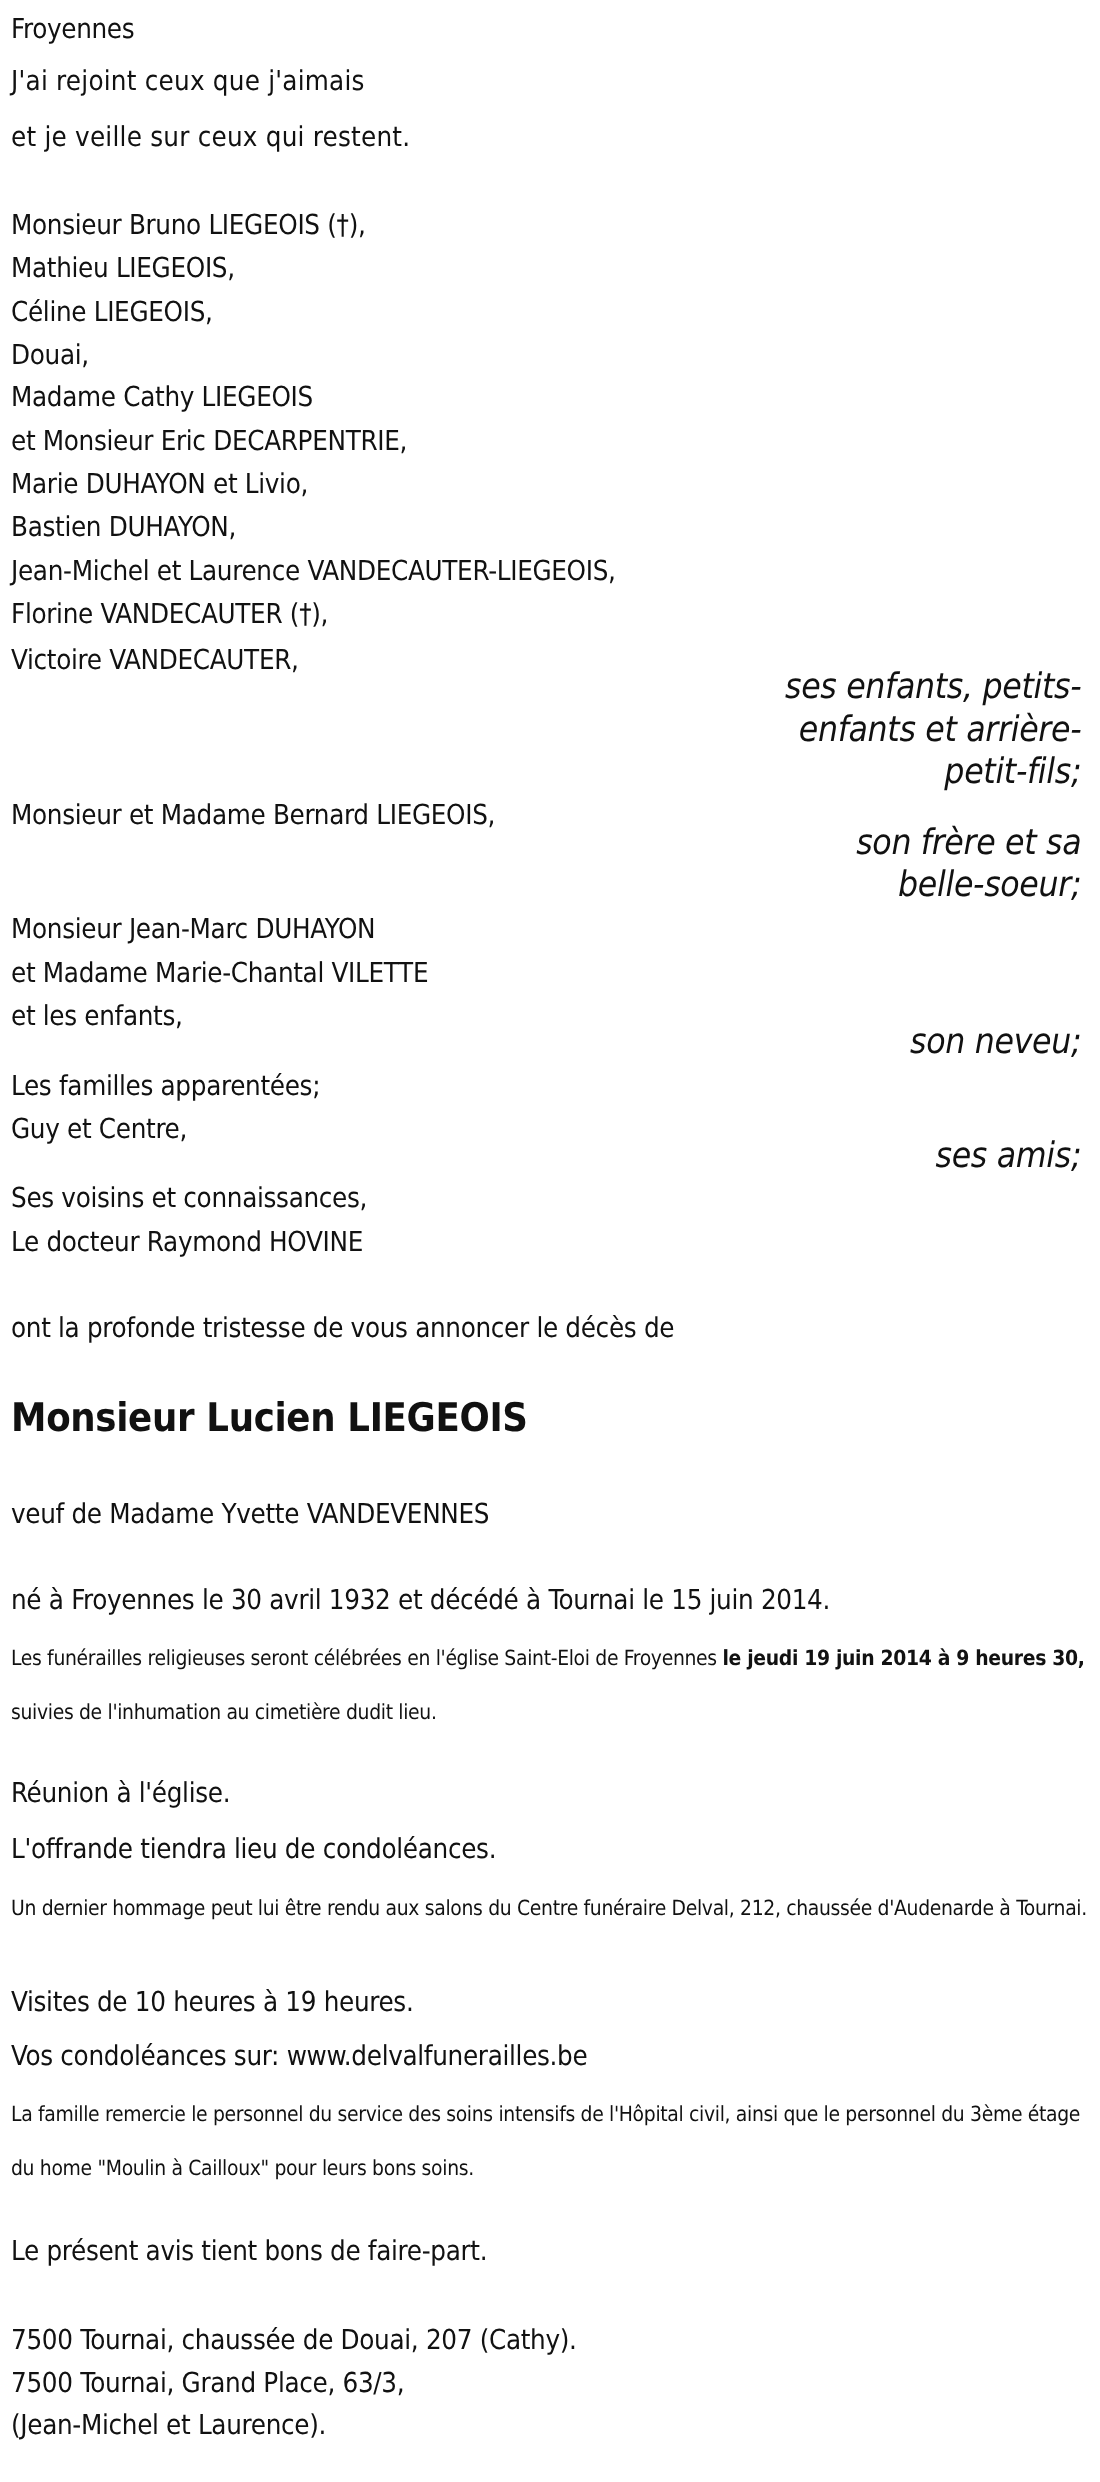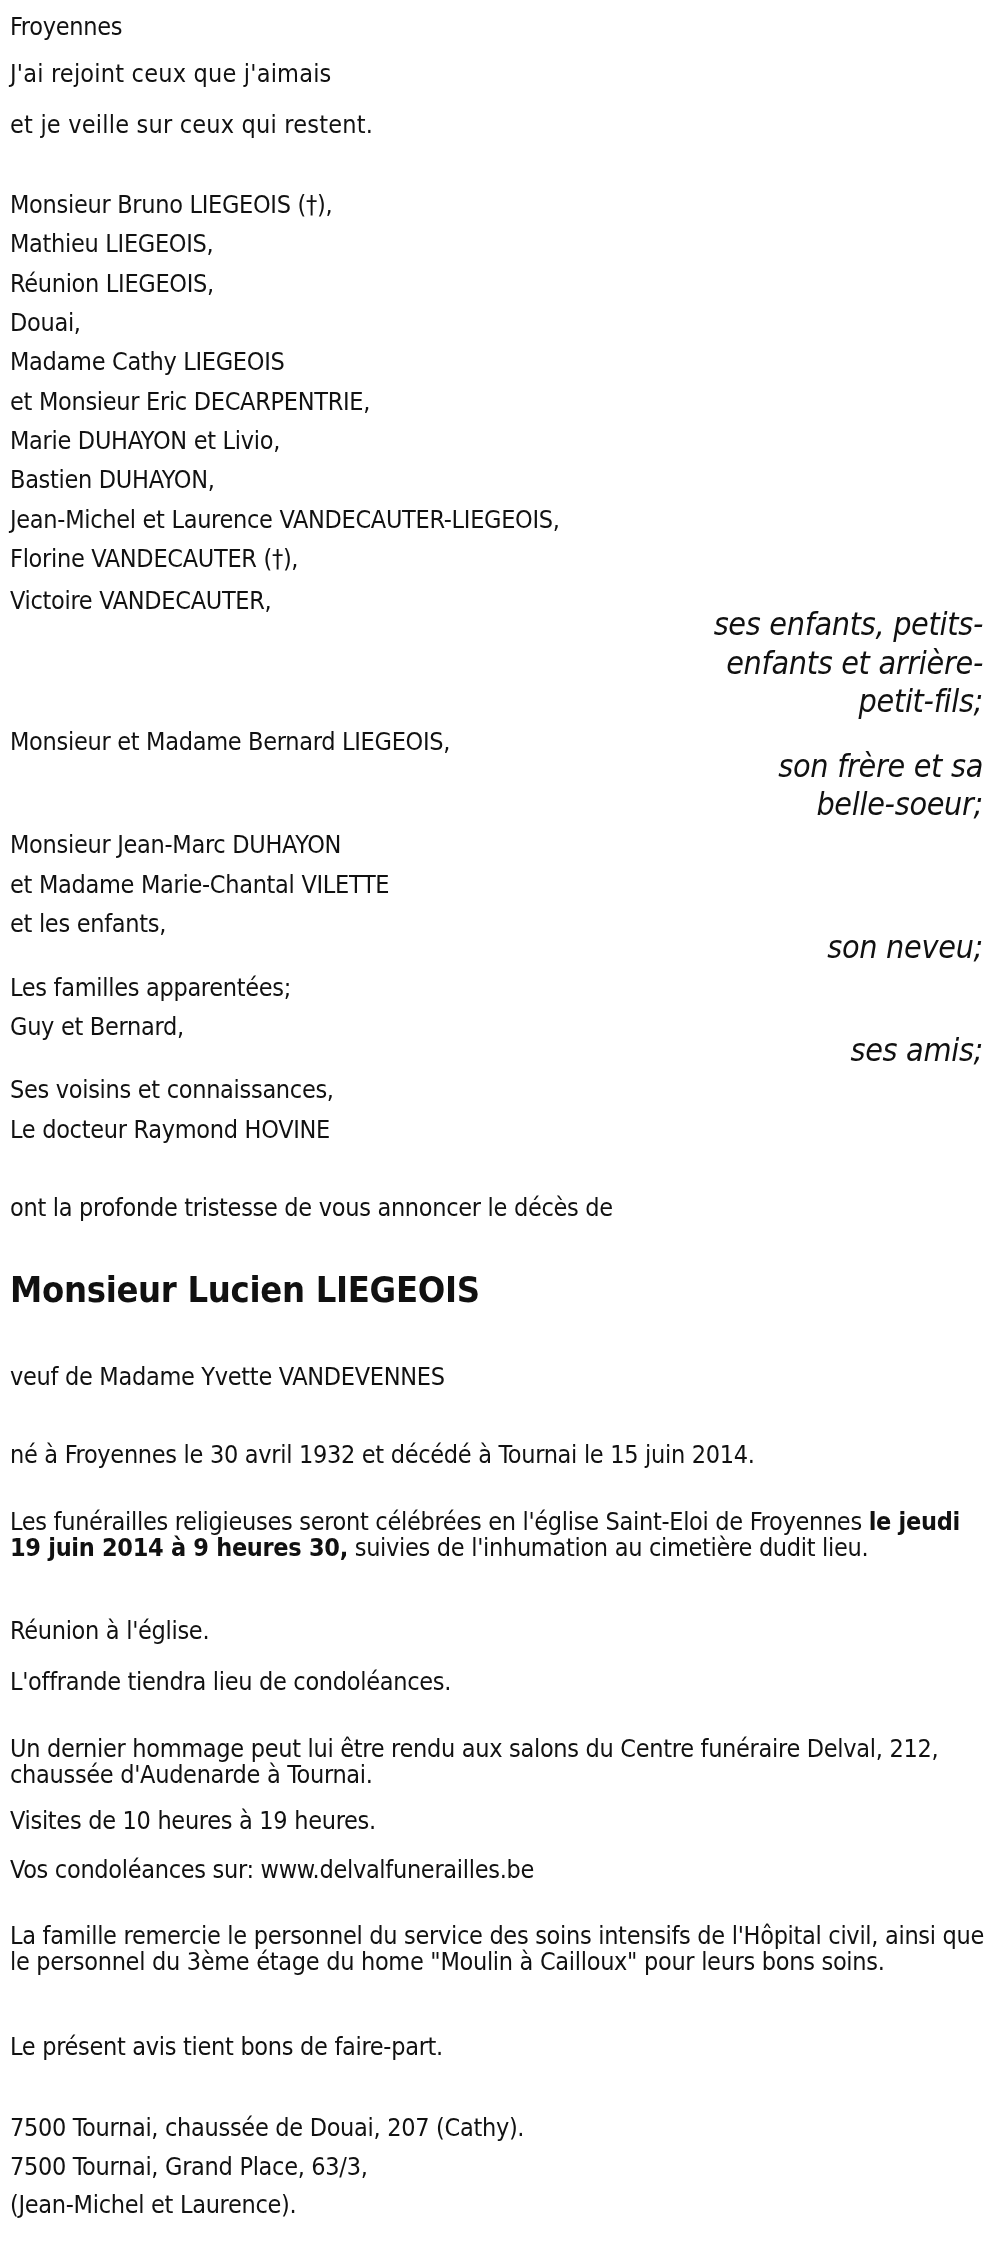--- a/index.html
+++ b/index.html
@@ -4,34 +4,34 @@
 <style>
   html, body { margin:0; padding:0; background:#ffffff; }
   body { width:1000px; height:2256px; position:relative; overflow:hidden;
          font-family:"DejaVu Sans Condensed","DejaVu Sans", sans-serif; color:#111; }
   .ln { position:absolute; left:10px; font-size:25px; line-height:39px; white-space:nowrap;
         font-stretch:condensed; letter-spacing:-0.3px; transform:translateY(-50%); }
   .b { font-weight:normal; letter-spacing:0.2px; }
   .r { position:absolute; right:17px; font-size:32px; font-style:italic; line-height:39px; white-space:nowrap;
        text-align:right; transform:translateY(-50%); letter-spacing:-0.3px; }
   .title { font-size:36px; font-weight:bold; letter-spacing:-0.3px; }
-  .wrap { position:absolute; left:10px; width:980px; font-size:25px; line-height:26px; letter-spacing:-0.3px;margin-top:25px; }
+  .wrap { position:absolute; left:10px; width:980px; font-size:19px; line-height:49px; letter-spacing:-0.3px; }
   .wrap b { font-weight:bold; }
 </style>
 </head>
 <body>
 
 <div class="ln" style="top:26px">Froyennes</div>
 <div class="ln b" style="top:73px">J'ai rejoint ceux que j'aimais</div>
 <div class="ln b" style="top:124px">et je veille sur ceux qui restent.</div>
 
 <div>
   <div class="ln" style="top:204px">Monsieur Bruno LIEGEOIS (†),</div>
   <div class="ln" style="top:243px">Mathieu LIEGEOIS,</div>
-  <div class="ln" style="top:283px">Réunion LIEGEOIS,</div>
+  <div class="ln" style="top:283px">Céline LIEGEOIS,</div>
   <div class="ln" style="top:322px">Douai,</div>
   <div class="ln" style="top:361px">Madame Cathy LIEGEOIS</div>
   <div class="ln" style="top:401px">et Monsieur Eric DECARPENTRIE,</div>
   <div class="ln" style="top:440px">Marie DUHAYON et Livio,</div>
   <div class="ln" style="top:479px">Bastien DUHAYON,</div>
   <div class="ln" style="top:519px">Jean-Michel et Laurence VANDECAUTER-LIEGEOIS,</div>
   <div class="ln" style="top:558px">Florine VANDECAUTER (†),</div>
   <div class="ln" style="top:600px">Victoire VANDECAUTER,</div>
   <div class="r" style="top:624px">ses enfants, petits-</div>
   <div class="r" style="top:663px">enfants et arrière-</div>
@@ -46,21 +46,21 @@
 
 <div>
   <div class="ln" style="top:844px">Monsieur Jean-Marc DUHAYON</div>
   <div class="ln" style="top:884px">et Madame Marie-Chantal VILETTE</div>
   <div class="ln" style="top:923px">et les enfants,</div>
   <div class="r" style="top:947px">son neveu;</div>
 </div>
 
 <div>
   <div class="ln" style="top:987px">Les familles apparentées;</div>
-  <div class="ln" style="top:1026px">Guy et Bernard,</div>
+  <div class="ln" style="top:1026px">Guy et Centre,</div>
   <div class="r" style="top:1050px">ses amis;</div>
 </div>
 
 <div>
   <div class="ln" style="top:1089px">Ses voisins et connaissances,</div>
   <div class="ln" style="top:1129px">Le docteur Raymond HOVINE</div>
 </div>
 
 <div class="ln" style="top:1207px">ont la profonde tristesse de vous annoncer le décès de</div>
 <div class="ln title" style="top:1289px">Monsieur Lucien LIEGEOIS</div>

